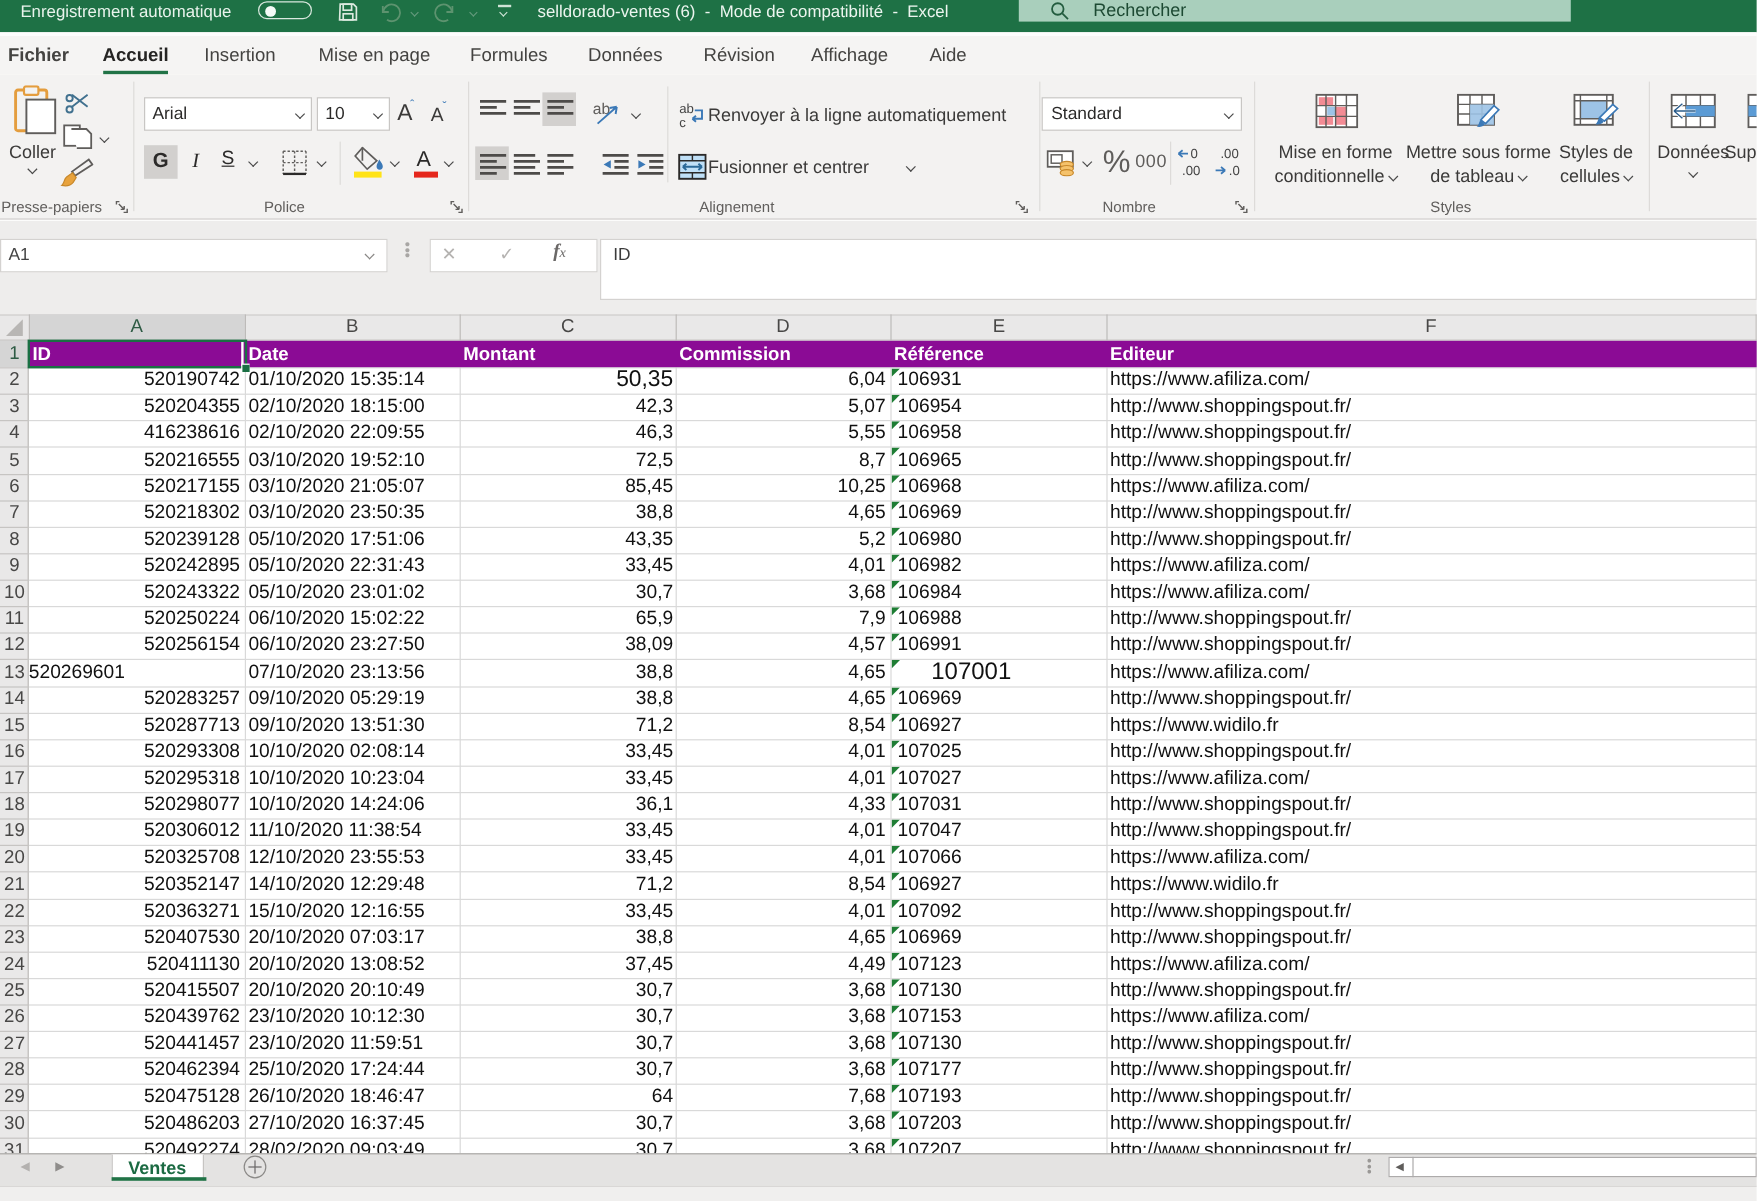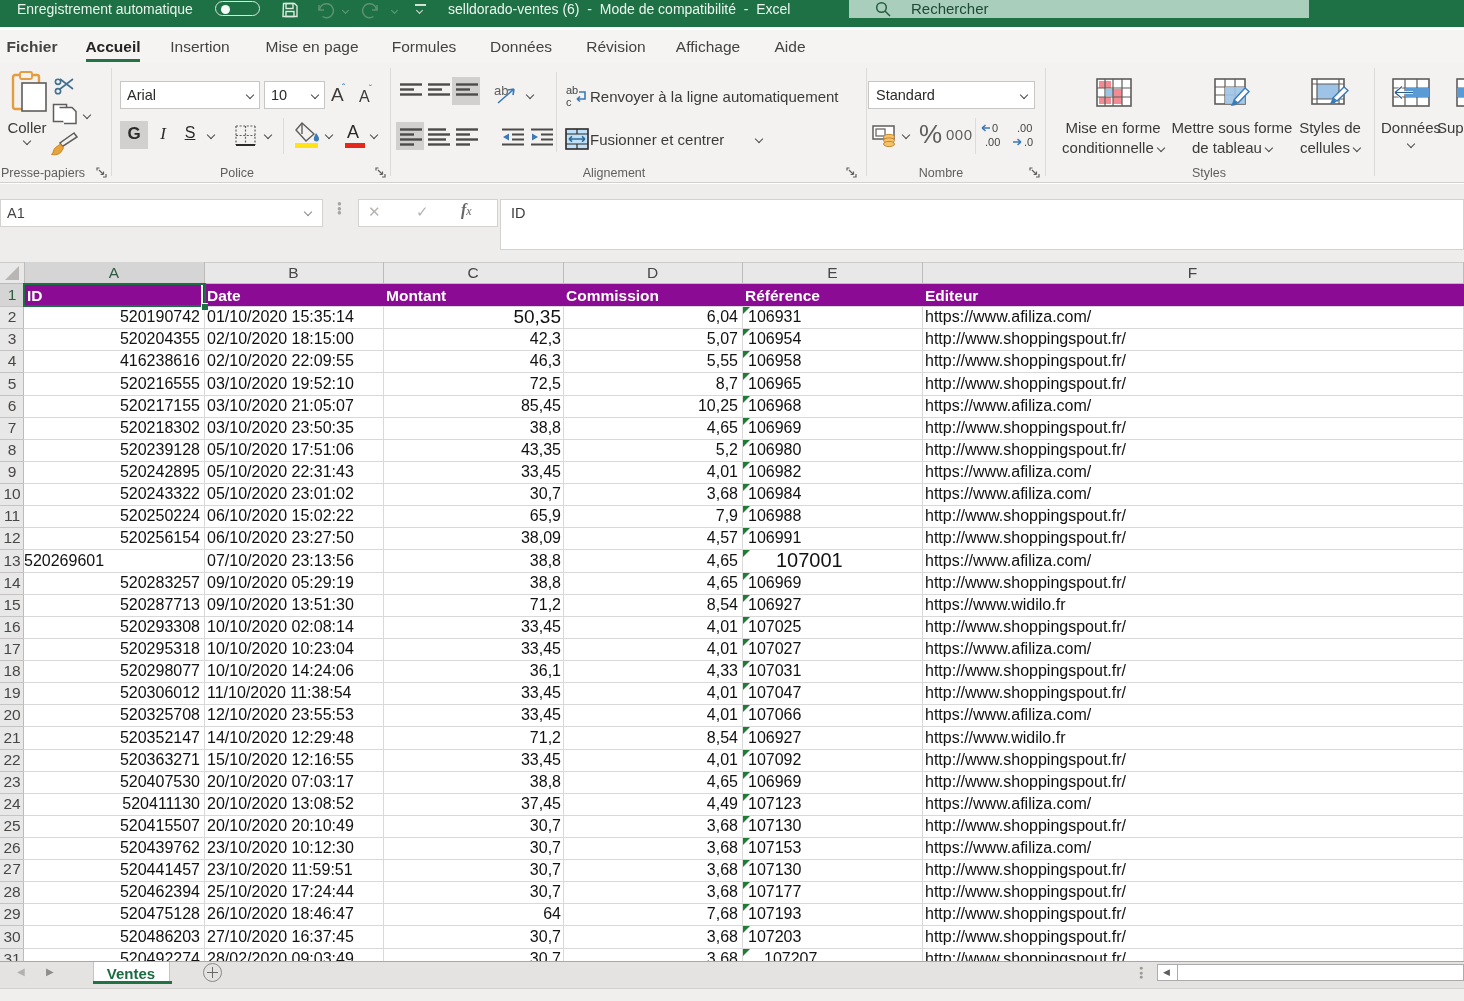--- a/index.html
+++ b/index.html
@@ -665,21 +665,21 @@
     </svg>
 <div class="abs" style="left:748px;top:926px;height:23px;line-height:21px;font-size:16px;color:#111;">107203</div>
 <div class="abs" style="left:925px;top:926px;height:23px;line-height:21px;font-size:16px;color:#111;">http://www.shoppingspout.fr/</div>
 <div class="abs" style="left:24px;top:949px;width:176px;height:22px;line-height:20px;font-size:16px;color:#111;text-align:right;">520492274</div>
 <div class="abs" style="left:207px;top:949px;height:22px;line-height:20px;font-size:16px;color:#111;">28/02/2020 09:03:49</div>
 <div class="abs" style="left:383px;top:949px;width:178px;height:22px;line-height:20px;font-size:16px;color:#111;text-align:right;">30,7</div>
 <div class="abs" style="left:563px;top:949px;width:175px;height:22px;line-height:20px;font-size:16px;color:#111;text-align:right;">3,68</div>
 <svg class="abs" style="left:743px;top:949px" width="7" height="7" viewBox="0 0 7 7">
       <path d="M0 0 h7 l-7 7 z" fill="#1e7d34"></path>
     </svg>
-<div class="abs" style="left:748px;top:949px;height:22px;line-height:20px;font-size:16px;color:#111;margin-left:16px;">107207</div>
+<div class="abs" style="left:748px;top:949px;height:22px;line-height:20px;font-size:16px;color:#111;">107207</div>
 <div class="abs" style="left:925px;top:949px;height:22px;line-height:20px;font-size:16px;color:#111;">http://www.shoppingspout.fr/</div>
 
 <div class="abs" style="left:23px;top:283px;width:183px;height:24px;border:2px solid #1a6f43;"></div>
 <div class="abs" style="left:201px;top:285px;width:2px;height:20px;background:#fff;"></div>
 <div class="abs" style="left:201px;top:303px;width:7px;height:7px;background:#fff;"></div>
 <div class="abs" style="left:202px;top:304px;width:6px;height:6px;background:#1a6f43;"></div>
 
 <div class="abs" style="left:0;top:961px;width:1464px;height:27px;background:#e4e3e2;border-top:1px solid #aaa8a6;"></div>
 <div class="abs" style="left:17px;top:966px;font-size:10px;color:#b3b1af;">◀</div>
 <div class="abs" style="left:46px;top:966px;font-size:10px;color:#8f8d8b;">▶</div>

